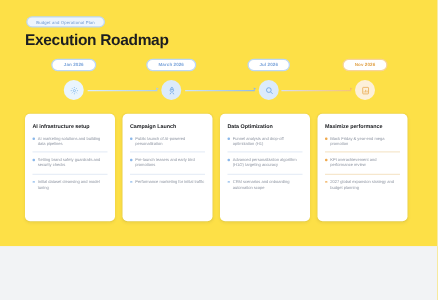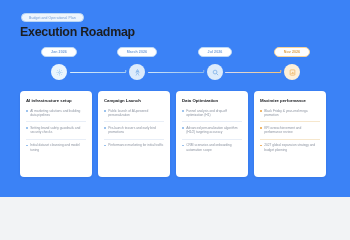--- a/index.html
+++ b/index.html
@@ -5,21 +5,21 @@
   * { box-sizing: border-box; margin: 0; padding: 0; }
   html, body {
     width: 350px; height: 197px;
     background: #f2f3f5;
     font-family: "Liberation Sans", sans-serif;
     overflow: hidden;
   }
   .slide {
     position: relative;
     width: 350px; height: 197px;
-    background: #3b82f6;
+    background: #fde047;
     padding: 0;
   }
 
   
   .badge {
     position: absolute;
     left: 21px; top: 13px;
     height: 9px;
     padding: 0 7px;
     display: flex; align-items: center;

